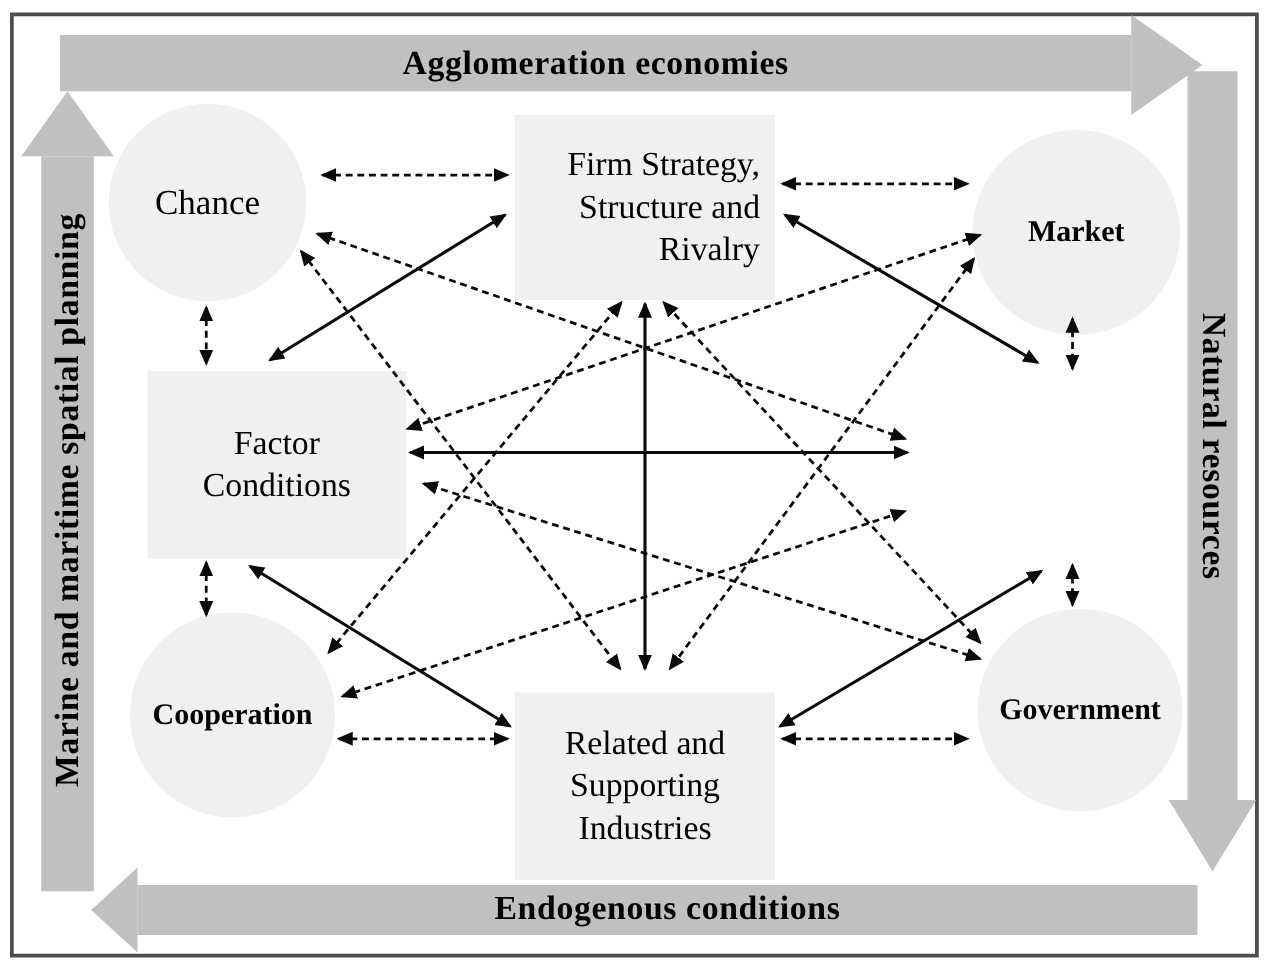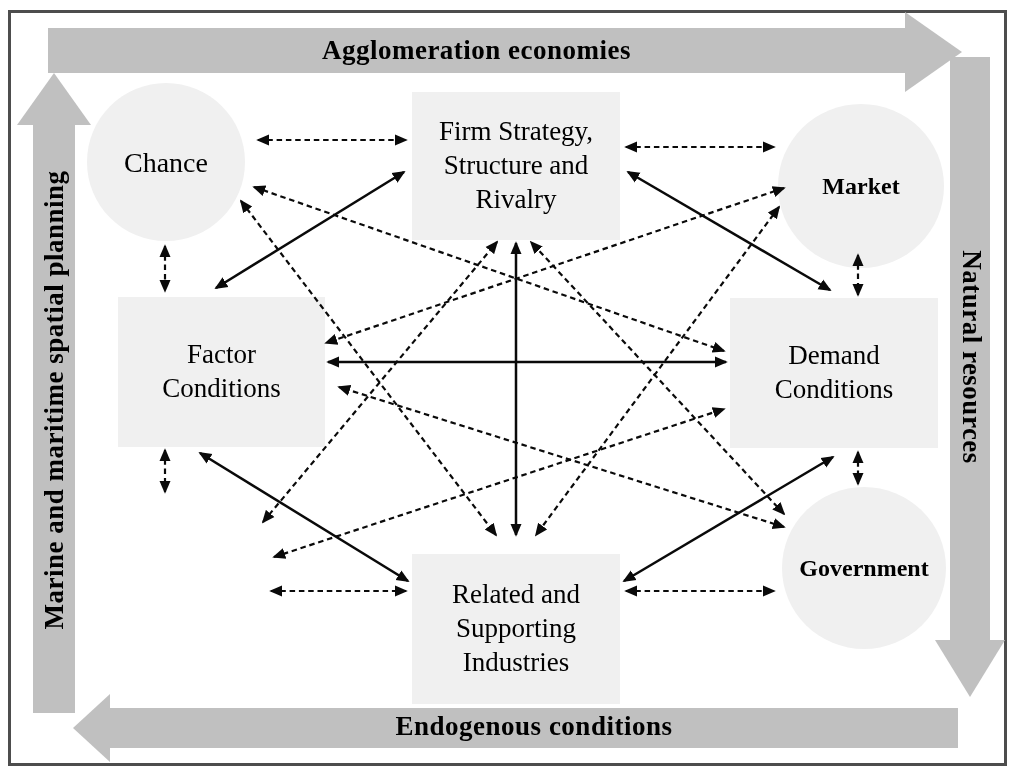--- a/index.html
+++ b/index.html
@@ -35,21 +35,21 @@
     position:absolute;background:var(--node-fill,#f0f0f0);
     display:flex;align-items:center;justify-content:center;text-align:center;
     box-sizing:border-box;
   }
   .circle{border-radius:50%;}
   .node span{display:block;line-height:1.25;}
   .n-chance{left:87px;top:83px;width:158px;height:158px;font-size:28px;}
   .n-market{left:778px;top:104px;width:166px;height:164px;font-size:24px;font-weight:bold;}
   .n-cooperation{left:104px;top:490px;width:164px;height:164px;font-size:24px;font-weight:bold;}
   .n-government{left:782px;top:487px;width:164px;height:162px;font-size:24px;font-weight:bold;}
-  .n-firm{left:412px;top:92px;width:208px;height:148px;font-size:27px;padding:0 12px;}
+  .n-firm{left:412px;top:92px;width:208px;height:148px;font-size:27px;padding:0 12px;text-align:right;}
   .n-factor{left:118px;top:297px;width:207px;height:150px;font-size:27px;padding:0 34px;text-align:center;}
   .n-demand{left:730px;top:298px;width:208px;height:150px;font-size:27px;padding:0 30px;}
   .n-related{left:412px;top:554px;width:208px;height:150px;font-size:27px;padding:0 18px;}
   
   #edges{position:absolute;left:0;top:0;width:1024px;height:777px;pointer-events:none;}
   #edges line{stroke:var(--line,#0a0a0a);}
   #edges line.solid{stroke-width:2.5;}
   #edges line.dashed{stroke-width:2.2;stroke-dasharray:5.5 3.8;}
 </style>
 </head>
@@ -77,22 +77,22 @@
   </div>
   <div class="node n-firm">
     <span>Firm Strategy, Structure and Rivalry</span>
   </div>
   <div class="node circle n-market">
     <span>Market</span>
   </div>
   <div class="node n-factor">
     <span>Factor Conditions</span>
   </div>
-  <div class="node n-demand">
-    <span>Demand Conditions</span>
+  <div class="node circle n-cooperation">
+    <span>Cooperation</span>
   </div>
   <div class="node n-related">
     <span>Related and Supporting Industries</span>
   </div>
   <div class="node circle n-government">
     <span>Government</span>
   </div>
 
   <svg id="edges" viewBox="0 0 1024 777">
     <defs>

